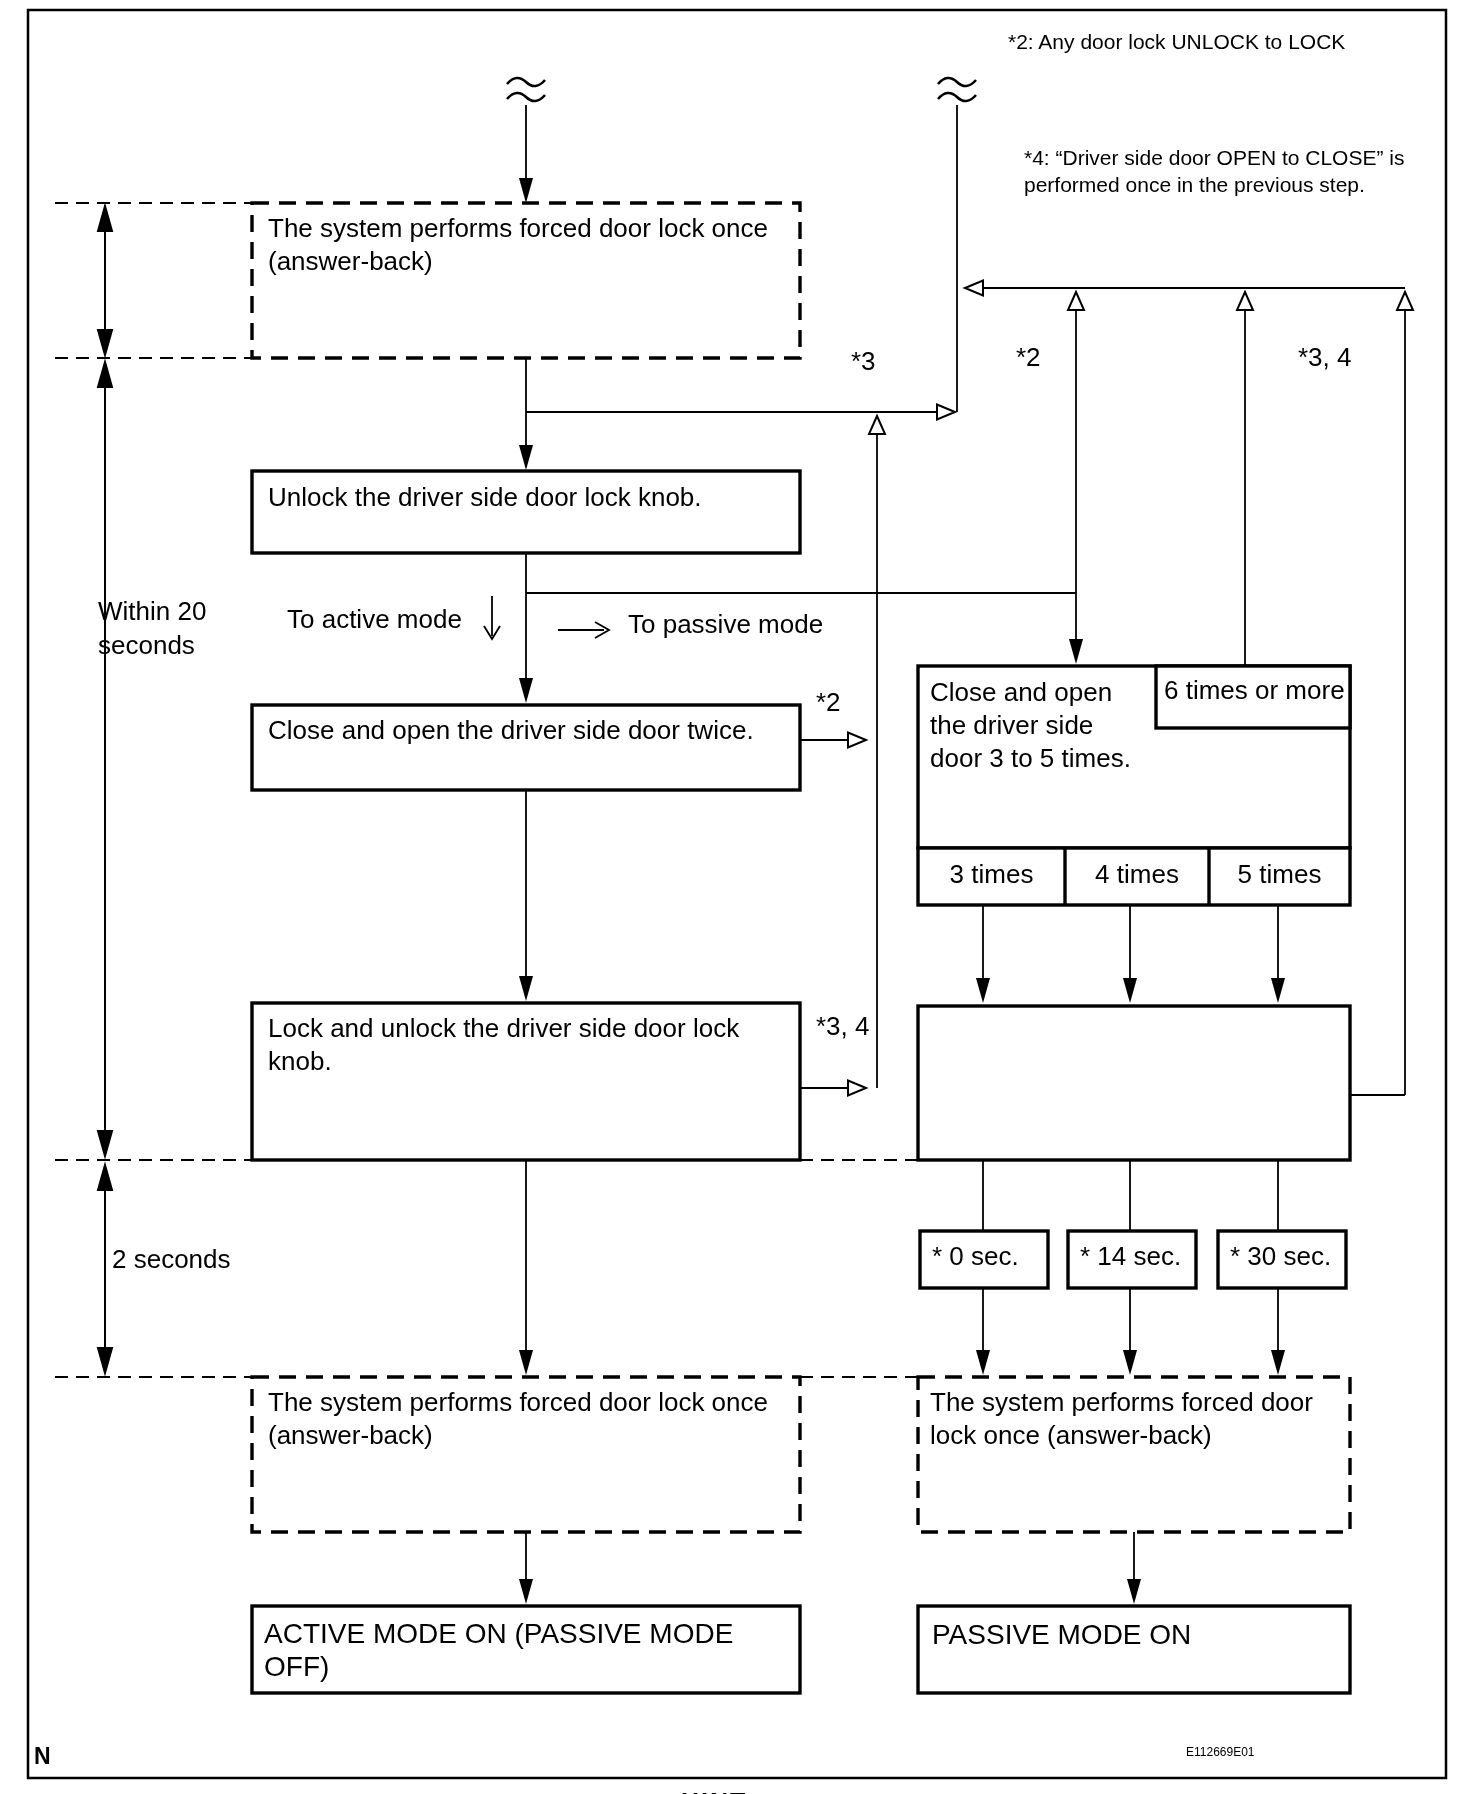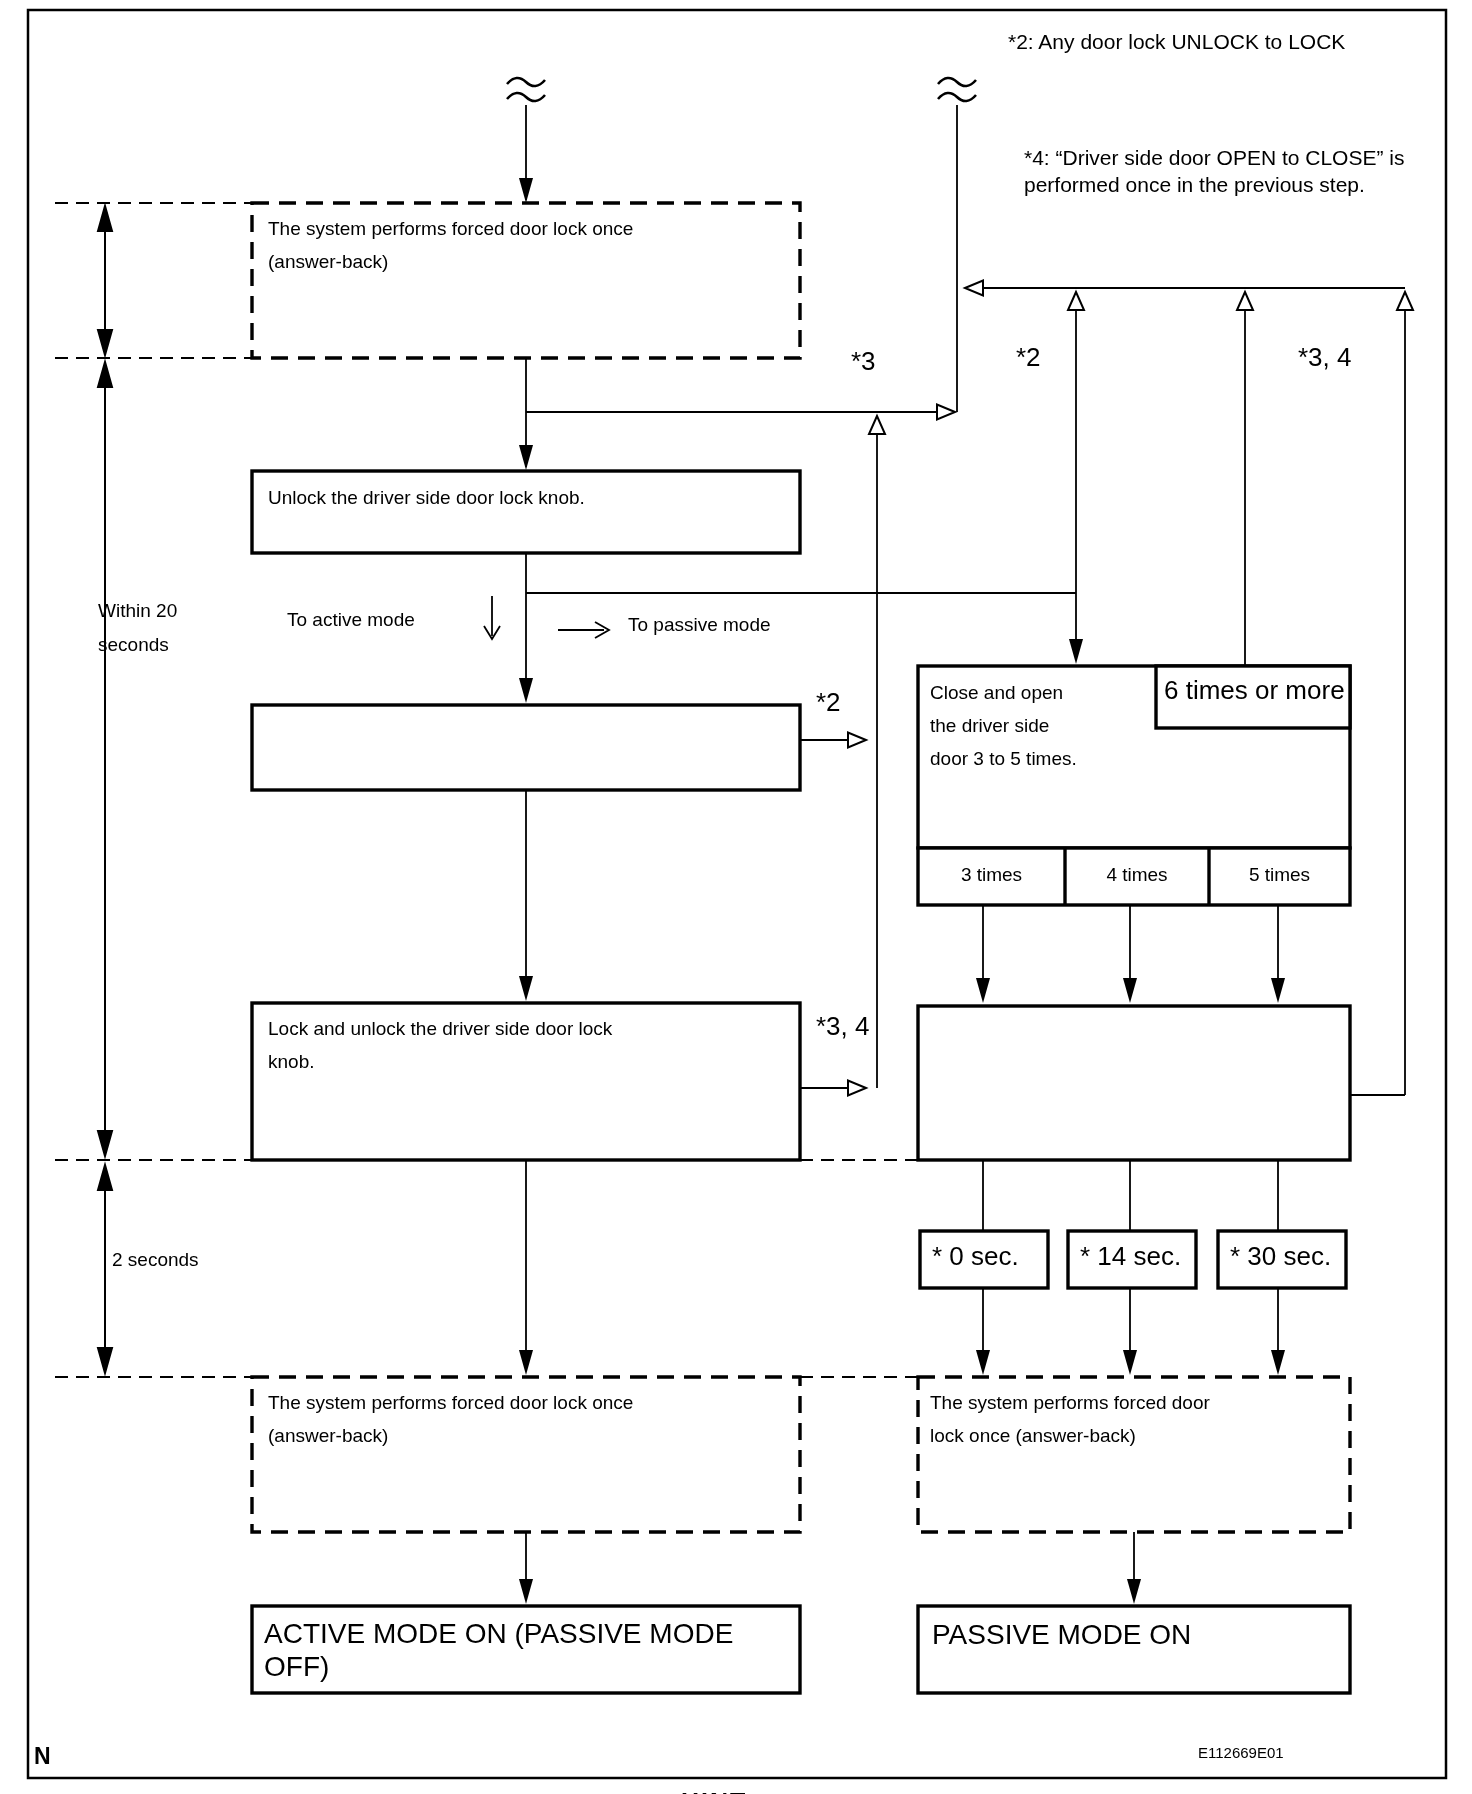--- a/index.html
+++ b/index.html
@@ -9,31 +9,31 @@
     height: 1794px;
     background: #ffffff;
     font-family: "Liberation Sans", sans-serif;
     color: #000;
     overflow: hidden;
   }
   #stage svg { position: absolute; left: 0; top: 0; }
   .txt {
     position: absolute;
     white-space: pre-line;
-    font-size: 19px;
+    font-size: 26px;
     line-height: 33px;
     color: #000;
   }
   .note { font-size: 21px; line-height: 27px; }
   .ref { font-size: 26px; }
   .result-txt { font-size: 28px; }
   .small-box-txt { font-size: 26px; }
   .center { text-align: center; }
   .footer-n { font-size: 23px; font-weight: bold; }
-  .footer-code { font-size: 15px; margin-left: 12px; }
+  .footer-code { font-size: 12px; }
   .clipped-heading { font-size: 25px; font-weight: bold; letter-spacing: 2px; }
 </style>
 </head>
 <body>
 
 <div id="stage">
 
   <svg width="1472" height="1794" viewBox="0 0 1472 1794">
 
     <rect x="28" y="10" width="1418" height="1768" fill="none" stroke="#000" stroke-width="2.5"></rect>
@@ -181,20 +181,21 @@
 
   <div class="txt ref" style="left:851px; top:345px;">*3</div>
   <div class="txt ref" style="left:816px; top:686px;">*2</div>
   <div class="txt ref" style="left:816px; top:1010px;">*3, 4</div>
   <div class="txt ref" style="left:1016px; top:341px;">*2</div>
   <div class="txt ref" style="left:1298px; top:341px;">*3, 4</div>
 
   <div class="txt" style="left:268px; top:212px; width:524px;">The system performs forced door lock once
 (answer-back)</div>
   <div class="txt" style="left:268px; top:481px; width:524px;">Unlock the driver side door lock knob.</div>
+  <div class="txt" style="left:268px; top:714px; width:524px;">Close and open the driver side door twice.</div>
   <div class="txt" style="left:268px; top:1012px; width:524px;">Lock and unlock the driver side door lock
 knob.</div>
   <div class="txt" style="left:268px; top:1386px; width:524px;">The system performs forced door lock once
 (answer-back)</div>
   <div class="txt result-txt" style="left:264px; top:1617px; width:530px;">ACTIVE MODE ON (PASSIVE MODE OFF)</div>
 
   <div class="txt" style="left:930px; top:676px; width:230px;">Close and open
 the driver side
 door 3 to 5 times.</div>
   <div class="txt small-box-txt" style="left:1164px; top:674px; width:186px;">6 times or more</div>

